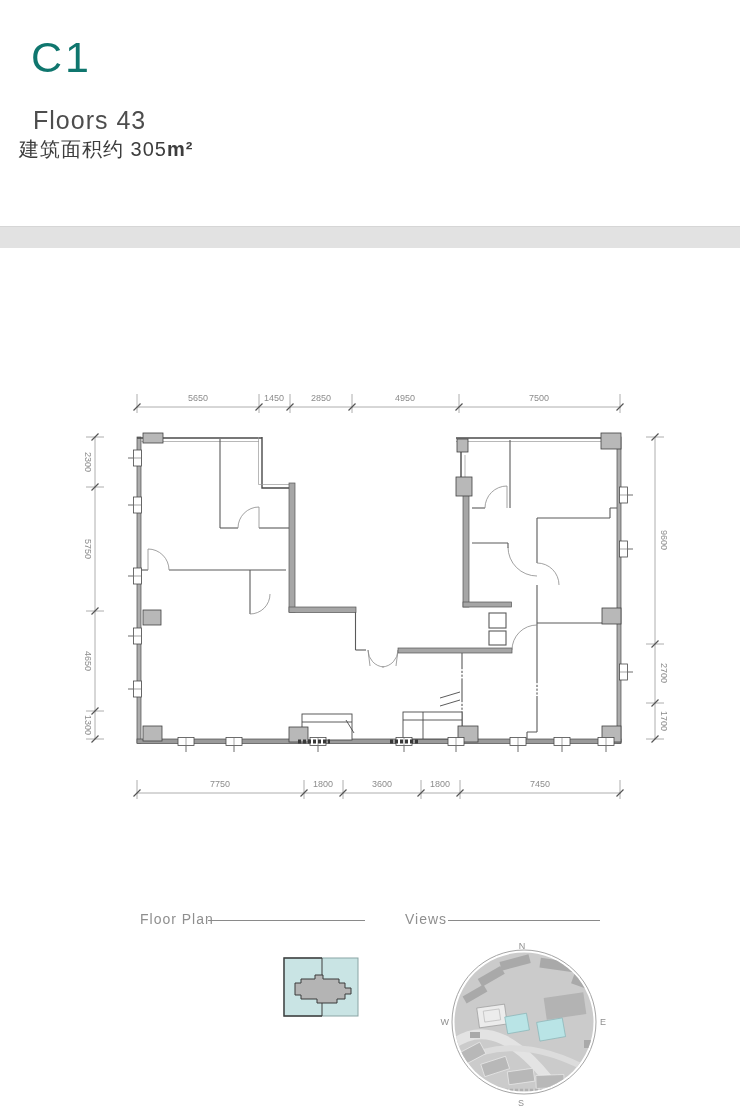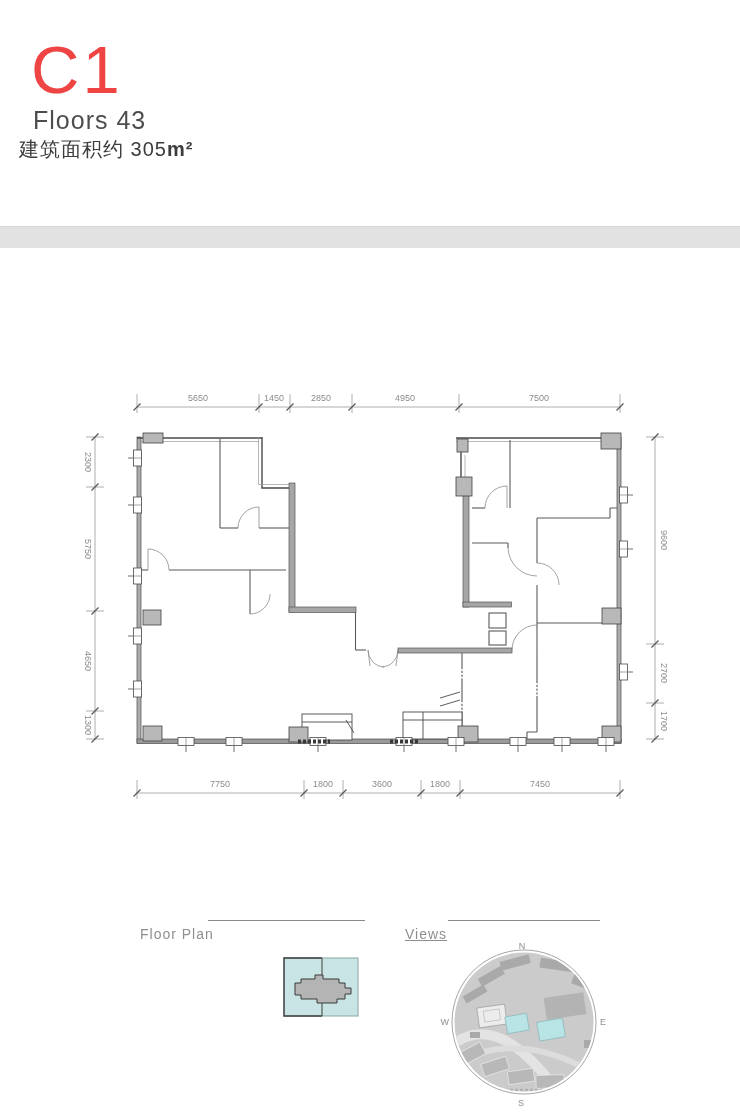--- a/index.html
+++ b/index.html
@@ -1,29 +1,29 @@
 <!DOCTYPE html>
 <html><head>
 <meta charset="utf-8">
 <style>
   html,body{margin:0;padding:0;background:#fff;}
   .page{position:relative;width:740px;height:1119px;background:#ffffff;overflow:hidden;
         font-family:"Liberation Sans",sans-serif;}
-  .unit-code{position:absolute;left:31px;top:36px;font-size:67px;font-weight:300;
-             letter-spacing:3px;color:#ef4444;line-height:1;}
+  .unit-code{position:absolute;left:31px;top:36px;font-size:43px;font-weight:300;
+             letter-spacing:3px;color:#0f766e;line-height:1;}
   .floors{position:absolute;left:33px;top:106px;font-size:25px;font-weight:400;
           color:#4d4d4d;letter-spacing:1px;}
   .area{position:absolute;left:19px;top:136px;font-size:20px;color:#3d3d3d;letter-spacing:1px;}
   .area .unit{font-weight:bold;}
   .band{position:absolute;left:0;top:226px;width:740px;height:21px;background:#e2e2e2;
         border-top:1px solid #d6d6d6;}
   .plan-svg{position:absolute;left:60px;top:380px;}
-  .footer-label{position:absolute;top:911px;font-size:14px;color:#8f8f8f;letter-spacing:1px;margin-top:15px;}
+  .footer-label{position:absolute;top:911px;font-size:14px;color:#8f8f8f;letter-spacing:1px;}
   .fp-label{left:140px;}
-  .vw-label{left:405px;text-decoration:underline;}
+  .vw-label{left:405px;}
   .footer-line{position:absolute;top:920px;height:0;border-top:1.3px solid #8a8a8a;}
   .fp-line{left:208px;width:157px;}
   .vw-line{left:448px;width:152px;}
   .keyplan-svg{position:absolute;left:280px;top:950px;}
   .views-svg{position:absolute;left:435px;top:933px;}
   svg text.dim{font-family:"Liberation Sans",sans-serif;font-size:9px;fill:#8c8c8c;}
   svg text.compass{font-family:"Liberation Sans",sans-serif;font-size:9px;fill:#8f8f8f;}
 </style>
 </head>
 <body>

